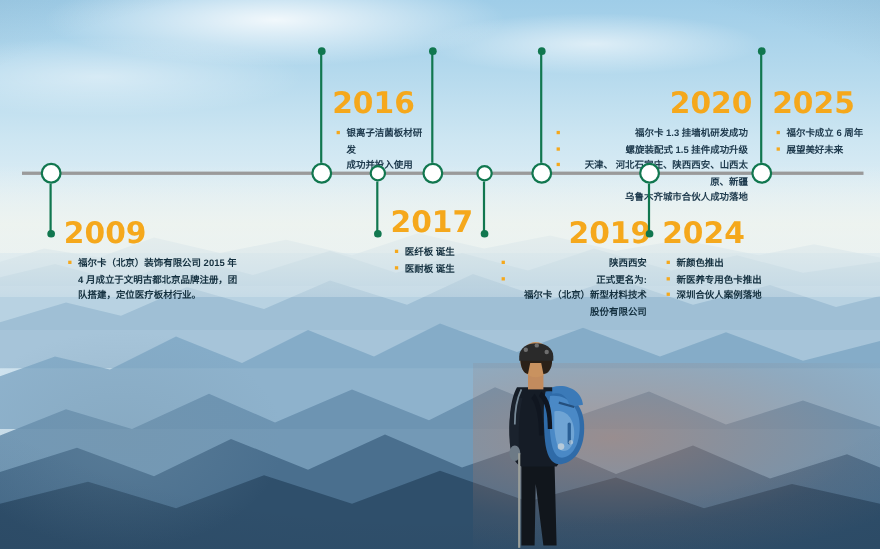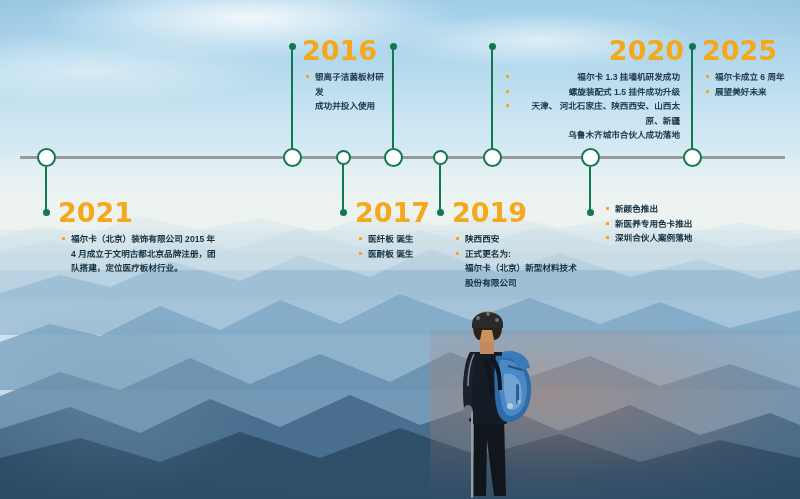--- a/index.html
+++ b/index.html
@@ -137,21 +137,21 @@
   }
   .year {
     font-family: "DejaVu Sans", sans-serif;
     font-weight: 700;
     font-size: 27px;
     line-height: 30px;
     color: #f5a81c;
     letter-spacing: 0px;
     white-space: nowrap;
   }
-  .year.up { margin-bottom: 3px; }
+  .year.up { margin-bottom: 3px; margin-top: 44px; }
 
   .bullets {
     list-style: none;
     margin: 4px;
     padding: 0;
   }
   .bullets li {
     position: relative;
     padding-left: 9px;
     font-size: 8.6px;
@@ -267,21 +267,21 @@
       <path d="M44,54 C40,62 38,74 38,86" stroke="#9fb6c6" stroke-width="1.6" fill="none" opacity="0.7"></path>
     </svg>
   </div>
 
   <div class="axis"></div>
 
   <div class="node" style="left:46px;"></div>
   <div class="stem" style="left:46px; top:167px; height:45px;"></div>
   <div class="stem-cap" style="left:46px; top:209px;"></div>
   <div class="event dark" style="left:58px; top:198px; width:180px;">
-    <div class="year">2021</div>
+    <div class="year">2009</div>
     <ul class="bullets">
       <li>福尔卡（北京）装饰有限公司 2015 年
 4 月成立于文明古都北京品牌注册，团
 队搭建，定位医疗板材行业。</li>
     </ul>
   </div>
 
   <div class="node" style="left:292px;"></div>
   <div class="stem" style="left:292px; top:45px; height:103px;"></div>
   <div class="stem-cap" style="left:292px; top:43px;"></div>
@@ -289,36 +289,36 @@
     <div class="year up">2016</div>
     <ul class="bullets">
       <li>银离子洁菌板材研发
 成功并投入使用</li>
     </ul>
   </div>
 
   <div class="node small" style="left:343px;"></div>
   <div class="stem" style="left:343px; top:165px; height:47px;"></div>
   <div class="stem-cap" style="left:343px; top:209px;"></div>
-  <div class="event dark" style="left:355px; top:198px; width:90px;">
+  <div class="event dark" style="left:355px; top:188px; width:90px;">
     <div class="year">2017</div>
     <ul class="bullets">
       <li>医纤板 诞生</li>
       <li>医耐板 诞生</li>
     </ul>
   </div>
 
   <div class="node" style="left:393px;"></div>
   <div class="stem" style="left:393px; top:45px; height:103px;"></div>
   <div class="stem-cap" style="left:393px; top:43px;"></div>
 
   <div class="node small" style="left:440px;"></div>
   <div class="stem" style="left:440px; top:165px; height:47px;"></div>
   <div class="stem-cap" style="left:440px; top:209px;"></div>
-  <div class="event dark" style="left:452px; top:198px; width:140px;">
+  <div class="event dark" style="left:452px; top:198px; width:140px;text-align:right;">
     <div class="year">2019</div>
     <ul class="bullets">
       <li>陕西西安</li>
       <li>正式更名为:
 福尔卡（北京）新型材料技术
 股份有限公司</li>
     </ul>
   </div>
 
   <div class="node" style="left:492px;"></div>
@@ -331,20 +331,21 @@
       <li>螺旋装配式 1.5 挂件成功升级</li>
       <li>天津、 河北石家庄、陕西西安、山西太原、新疆
 乌鲁木齐城市合伙人成功落地</li>
     </ul>
   </div>
 
   <div class="node" style="left:590px;"></div>
   <div class="stem" style="left:590px; top:167px; height:45px;"></div>
   <div class="stem-cap" style="left:590px; top:209px;"></div>
   <div class="event dark" style="left:602px; top:198px; width:130px;">
+    <div class="year">2024</div>
     <ul class="bullets">
       <li>新颜色推出</li>
       <li>新医养专用色卡推出</li>
       <li>深圳合伙人案例落地</li>
     </ul>
   </div>
 
   <div class="node" style="left:692px;"></div>
   <div class="stem" style="left:692px; top:45px; height:103px;"></div>
   <div class="stem-cap" style="left:692px; top:43px;"></div>

